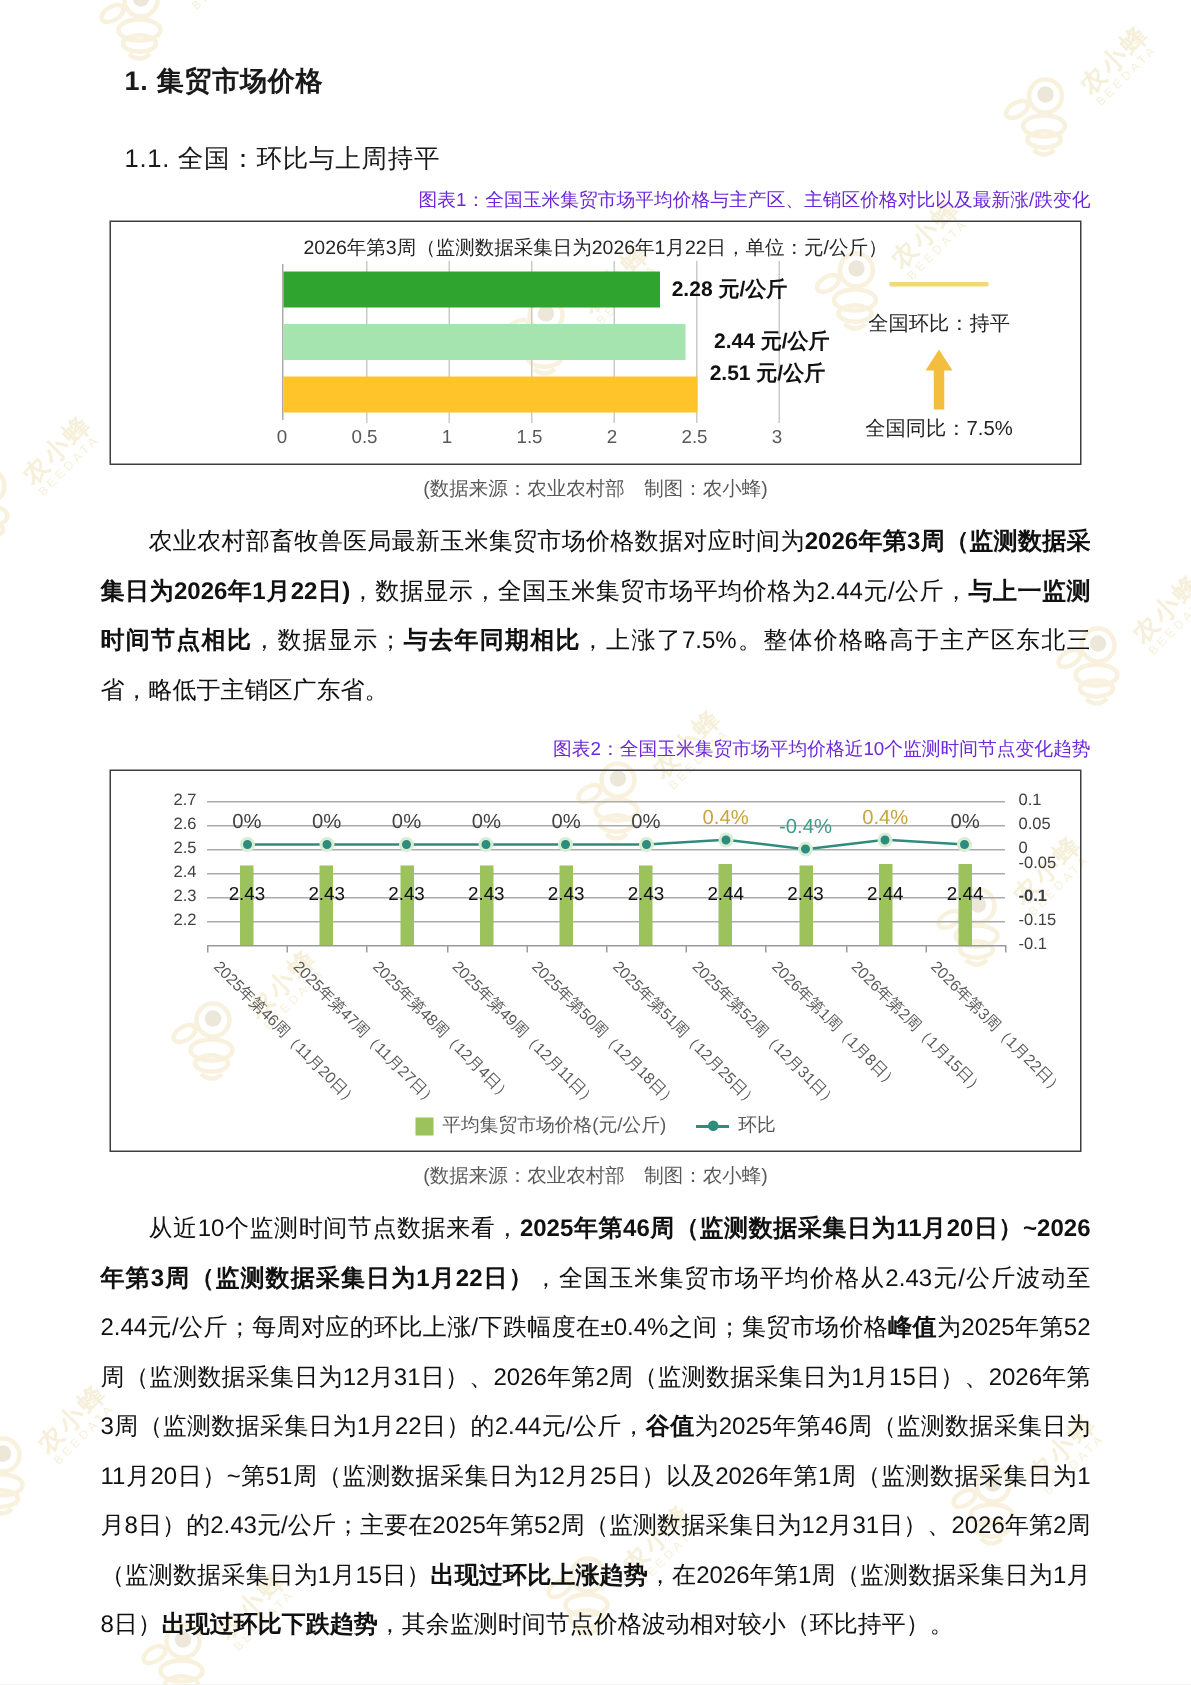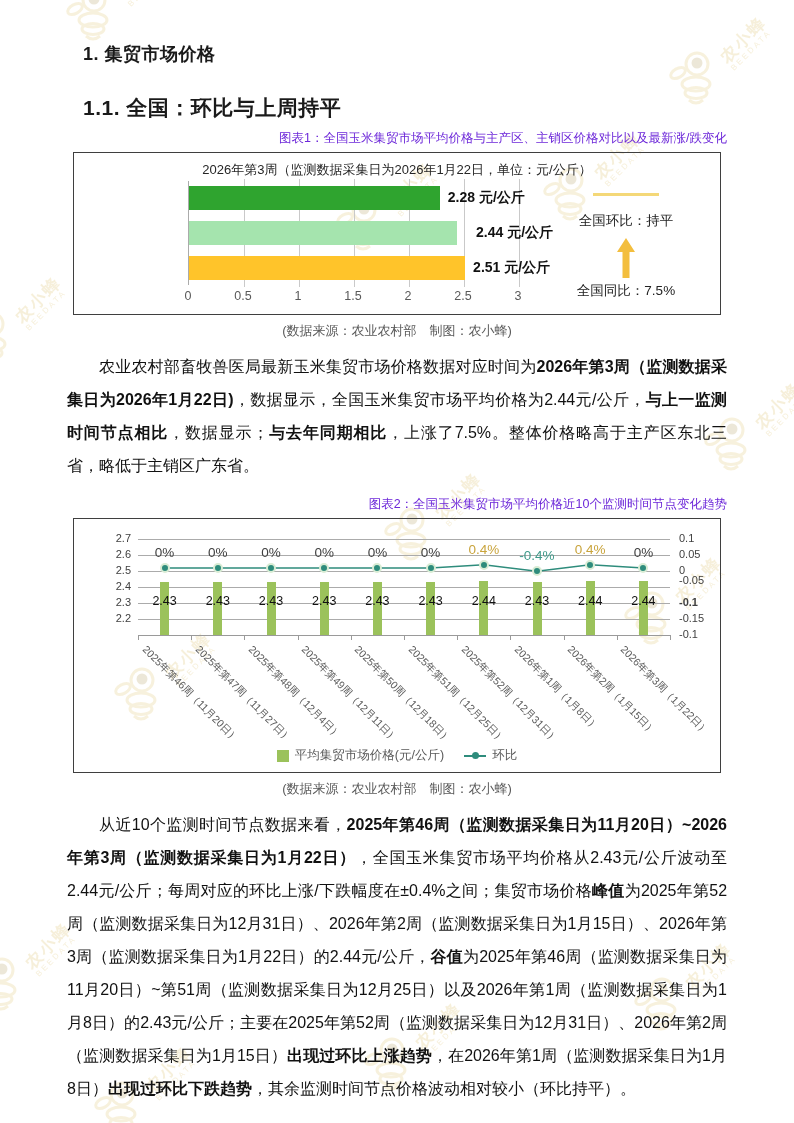--- a/index.html
+++ b/index.html
@@ -2,21 +2,21 @@
 <html><head>
 <meta charset="utf-8">
 <style>
   html,body{margin:0;padding:0;background:#e8e8e8;}
   .page{position:relative;width:794px;height:1123px;margin:0 auto;background:#ffffff;
         font-family:"Liberation Sans","DejaVu Sans",sans-serif;color:#1a1a1a;overflow:hidden;}
   .content{position:relative;z-index:2;padding:36px 67px 0 67px;}
 
   
   .h1{font-size:18px;font-weight:bold;margin:6px 0 28px 16px;letter-spacing:.5px;}
-  .h2{font-size:21px;font-weight:bold;margin:0 0 8px 16px;letter-spacing:.5px;}
+  .h2{font-size:17px;font-weight:normal;margin:0 0 8px 16px;letter-spacing:.5px;}
   .fig-caption{text-align:right;color:#6d28d9;font-size:12.5px;margin:2px 0 5px;}
   .source-caption{text-align:center;color:#595959;font-size:13px;margin:7px 0 10px;}
 
   
   .chart-box{position:relative;border:1px solid #3f3f3f;margin:0 6px;background:transparent;}
   .chart1{height:161px;}
   .chart2{height:253px;}
   .c-title{text-align:center;font-size:13px;color:#262626;padding-top:8px;}
 
   
@@ -297,21 +297,21 @@
               <div class="c1-grid" style="left: 110px;"></div>
               <div class="c1-grid" style="left: 165px;"></div>
               <div class="c1-grid" style="left: 220px;"></div>
               <div class="c1-grid" style="left: 275px;"></div>
               <div class="c1-grid" style="left: 330px;"></div>
               <div class="c1-bar" style="left: 0px; top: 5px; width: 250.8px; background: rgb(47, 164, 47);"></div>
               <div class="c1-val" style="left: 258.8px; top: 8px;">2.28 元/公斤</div>
               <div class="c1-bar" style="left: 0px; top: 40px; width: 268.4px; background: rgb(165, 228, 174);"></div>
               <div class="c1-val" style="left: 287px; top: 43px;">2.44 元/公斤</div>
               <div class="c1-bar" style="left: 0px; top: 75px; width: 276.1px; background: rgb(255, 196, 42);"></div>
-              <div class="c1-val" style="left: 284.1px; top: 78px;">2.51 元/公斤</div>
+              <div class="c1-val" style="left: 284.1px; top: 64px;">2.51 元/公斤</div>
             </div>
           <div class="c1-xticks" id="c1-xticks">
               <span style="left: 0px;">0</span>
               <span style="left: 55px;">0.5</span>
               <span style="left: 110px;">1</span>
               <span style="left: 165px;">1.5</span>
               <span style="left: 220px;">2</span>
               <span style="left: 275px;">2.5</span>
               <span style="left: 330px;">3</span>
             </div>

